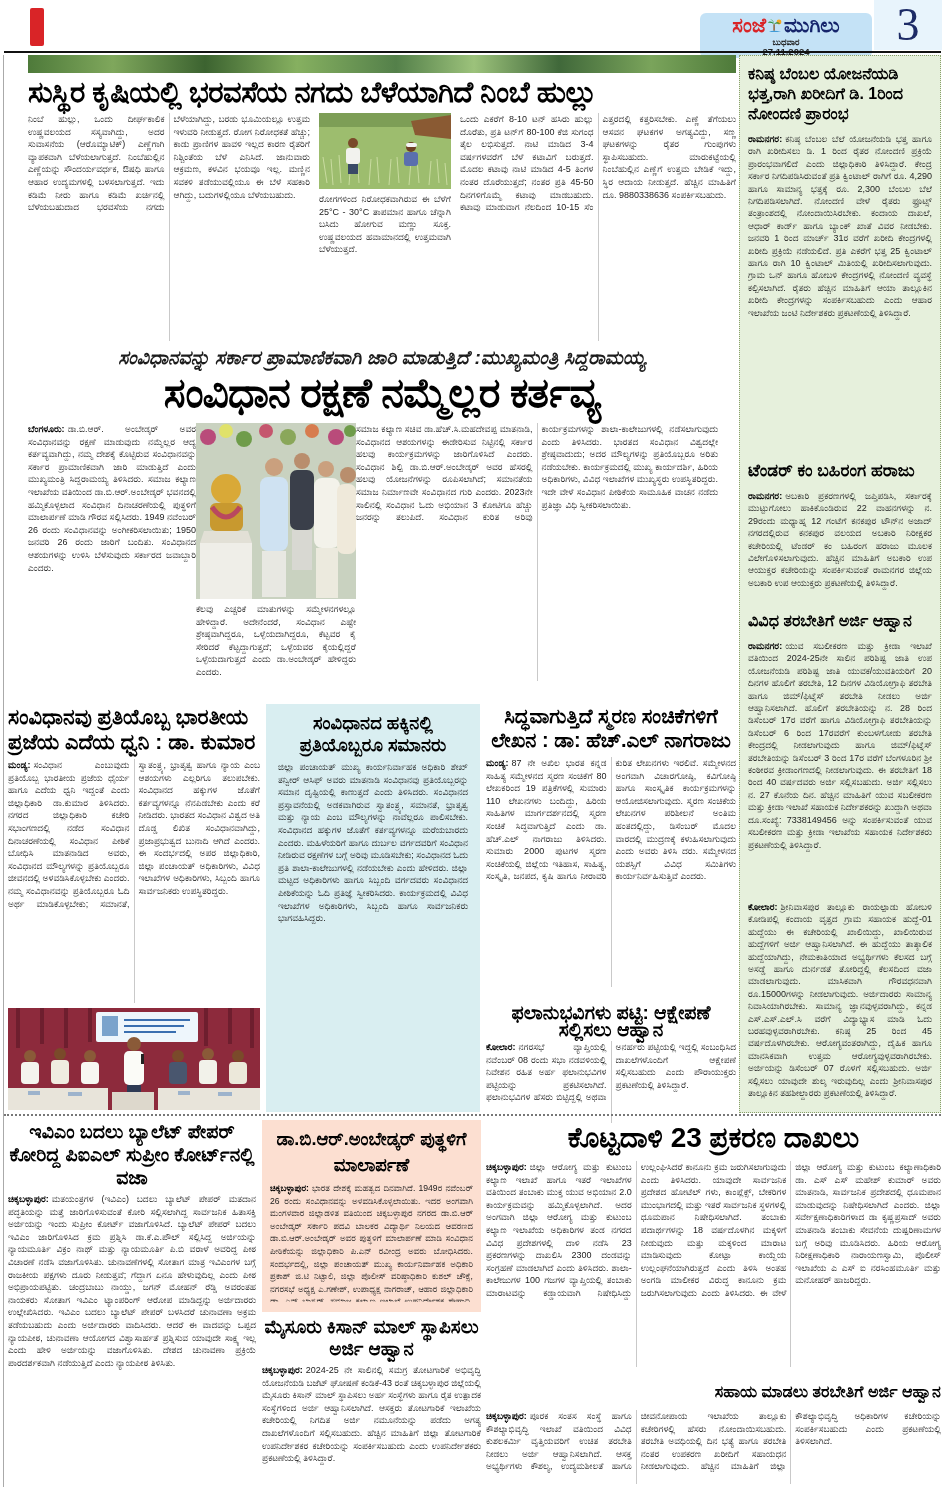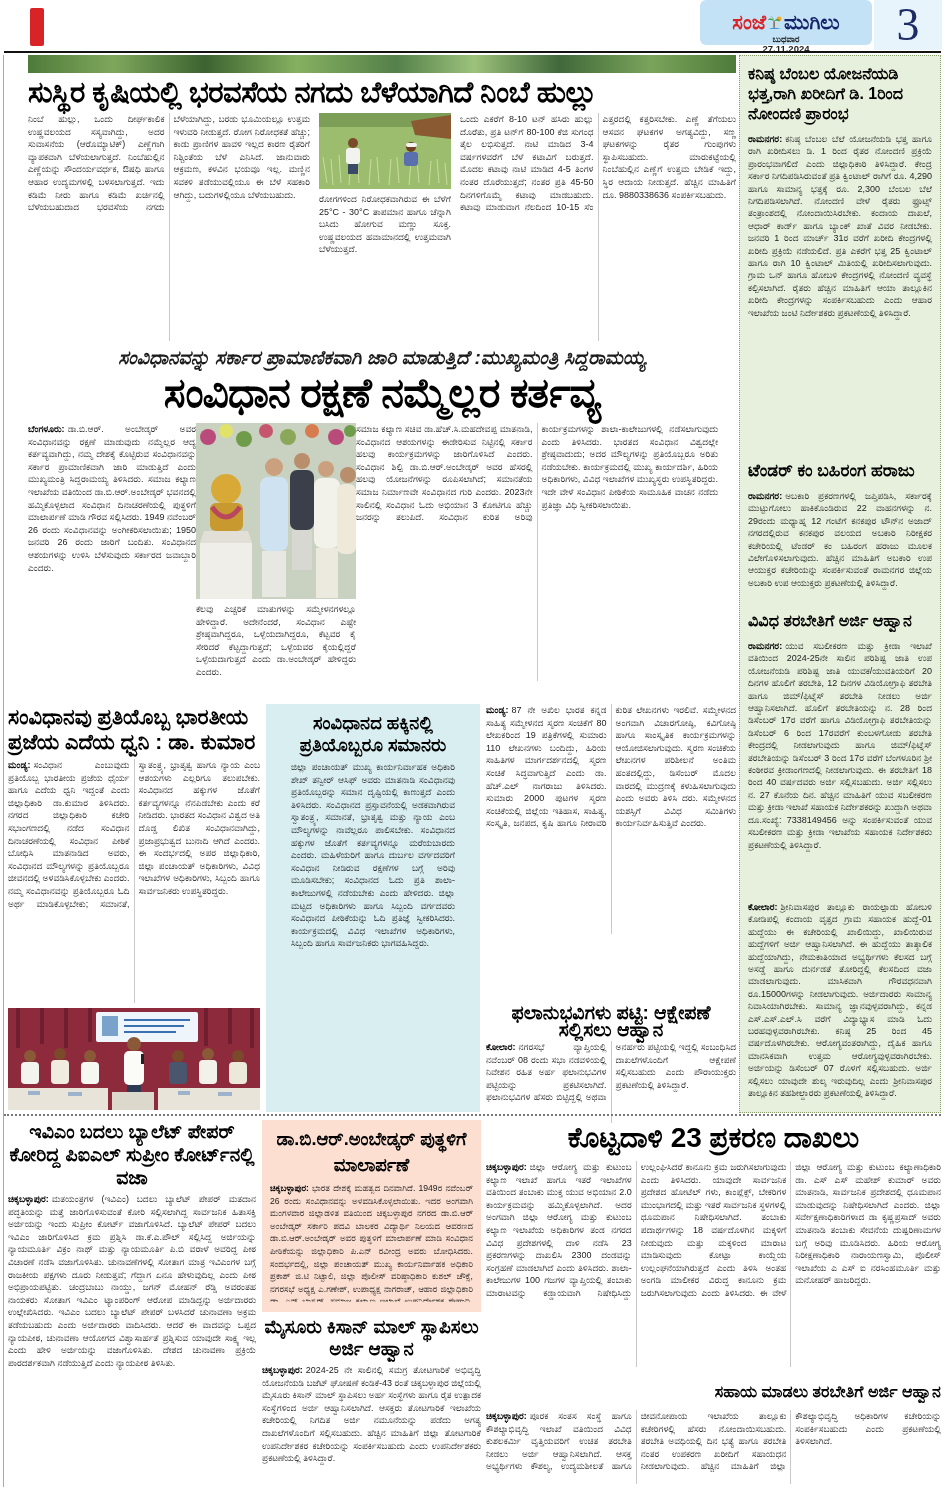--- a/index.html
+++ b/index.html
@@ -1,22 +1,22 @@
 <!DOCTYPE html>
 <html><head>
 <meta charset="utf-8">
 <style>
   html,body{margin:0;padding:0;background:#fff;}
   .page{position:relative;width:945px;height:1491px;background:#fff;overflow:hidden;
         font-family:"Liberation Sans","DejaVu Sans",sans-serif;color:#1c1c1c;}
   .abs{position:absolute;}
   
   .mast-mark{left:30px;top:8px;width:14px;height:38px;background:#d92427;border-radius:2px;}
-  .brand-panel{left:700px;top:0;width:172px;height:45px;background:#c4e2f6;border-radius:6px;
-               text-align:center;padding-top:12px;box-sizing:border-box;}
+  .brand-panel{left:700px;top:13px;width:172px;height:45px;background:#c4e2f6;border-radius:6px;
+               text-align:center;padding-top:2px;box-sizing:border-box;}
   .brand-line{font-size:20px;font-weight:800;line-height:20px;white-space:nowrap;}
   .brand-red{color:#d92427;}
   .brand-navy{color:#15246b;}
   .palm{display:inline-block;vertical-align:-2px;margin:0 1px;}
   .brand-day{font-size:8.5px;font-weight:700;color:#222;line-height:10px;}
   .brand-date{font-size:9.5px;font-weight:700;color:#222;line-height:10px;}
   .page-number{left:874px;top:0px;width:68px;height:50px;background:#e8f4fc;color:#1d2b66;
                font-family:"Liberation Serif","DejaVu Serif",serif;font-size:46px;font-weight:400;
                text-align:center;line-height:50px;}
   .mast-rule{left:4px;top:51px;width:937px;border-top:2px solid #111;height:0;}
@@ -52,21 +52,21 @@
   .ms-body{display:flex;gap:0;height:258px;overflow:hidden;}
   .ms-col1{width:168px;}
   .ms-mid{width:160px;}
   .ms-right{width:362px;}
   .photo-bust{width:160px;height:176px;margin-bottom:4px;}
   
   .d1{left:8px;top:704px;width:252px;height:408px;}
   .d1 h2{font-size:21px;font-weight:800;line-height:25px;margin-bottom:5px;}
   .d1-body{height:244px;}
   .photo-dais{width:252px;height:102px;margin-top:5px;}
-  .d2{left:266px;top:704px;width:214px;height:408px;background:#d9eef1;box-sizing:border-box;padding:8px 25px;}
+  .d2{left:266px;top:704px;width:214px;height:408px;background:#d9eef1;box-sizing:border-box;padding:8px 12px;}
   .d2 h2{font-size:18px;font-weight:800;text-align:center;line-height:22px;margin-bottom:5px;}
   .d2-body{height:330px;}
   .d3{left:486px;top:704px;width:250px;height:296px;}
   .d3 h2{font-size:20px;font-weight:800;text-align:center;line-height:24px;margin-bottom:5px;}
   .d3-body{height:230px;}
   .d4{left:486px;top:1004px;width:250px;height:108px;}
   .d4 h3{font-size:19px;font-weight:800;text-align:center;line-height:17px;margin-bottom:3px;}
   .d4-body{height:82px;}
   .bottom-divider{left:4px;top:1114px;width:937px;border-top:2px dotted #777;height:0;}
   
@@ -261,20 +261,21 @@
   </section>
 
   <section class="abs d2">
     <h2>ಸಂವಿಧಾನದ ಹಕ್ಕಿನಲ್ಲಿ ಪ್ರತಿಯೊಬ್ಬರೂ ಸಮಾನರು</h2>
     <div class="d2-body clip">
       <p class="body-txt"><span>ಜಿಲ್ಲಾ ಪಂಚಾಯತ್ ಮುಖ್ಯ ಕಾರ್ಯನಿರ್ವಾಹಕ ಅಧಿಕಾರಿ ಶೇಖ್ ತನ್ವೀರ್ ಆಸಿಫ್ ಅವರು ಮಾತನಾಡಿ ಸಂವಿಧಾನವು ಪ್ರತಿಯೊಬ್ಬರನ್ನು ಸಮಾನ ದೃಷ್ಟಿಯಲ್ಲಿ ಕಾಣುತ್ತದೆ ಎಂದು ತಿಳಿಸಿದರು. ಸಂವಿಧಾನದ ಪ್ರಸ್ತಾವನೆಯಲ್ಲಿ ಅಡಕವಾಗಿರುವ ಸ್ವಾತಂತ್ರ್ಯ, ಸಮಾನತೆ, ಭ್ರಾತೃತ್ವ ಮತ್ತು ನ್ಯಾಯ ಎಂಬ ಮೌಲ್ಯಗಳನ್ನು ನಾವೆಲ್ಲರೂ ಪಾಲಿಸಬೇಕು. ಸಂವಿಧಾನದ ಹಕ್ಕುಗಳ ಜೊತೆಗೆ ಕರ್ತವ್ಯಗಳನ್ನೂ ಮರೆಯಬಾರದು ಎಂದರು. ಮಹಿಳೆಯರಿಗೆ ಹಾಗೂ ದುರ್ಬಲ ವರ್ಗದವರಿಗೆ ಸಂವಿಧಾನ ನೀಡಿರುವ ರಕ್ಷಣೆಗಳ ಬಗ್ಗೆ ಅರಿವು ಮೂಡಿಸಬೇಕು; ಸಂವಿಧಾನದ ಓದು ಪ್ರತಿ ಶಾಲಾ-ಕಾಲೇಜುಗಳಲ್ಲಿ ನಡೆಯಬೇಕು ಎಂದು ಹೇಳಿದರು. ಜಿಲ್ಲಾ ಮಟ್ಟದ ಅಧಿಕಾರಿಗಳು ಹಾಗೂ ಸಿಬ್ಬಂದಿ ವರ್ಗದವರು ಸಂವಿಧಾನದ ಪೀಠಿಕೆಯನ್ನು ಓದಿ ಪ್ರತಿಜ್ಞೆ ಸ್ವೀಕರಿಸಿದರು. ಕಾರ್ಯಕ್ರಮದಲ್ಲಿ ವಿವಿಧ ಇಲಾಖೆಗಳ ಅಧಿಕಾರಿಗಳು, ಸಿಬ್ಬಂದಿ ಹಾಗೂ ಸಾರ್ವಜನಿಕರು ಭಾಗವಹಿಸಿದ್ದರು.</span></p>
     </div>
   </section>
 
   <section class="abs d3">
+    <h2>ಸಿದ್ಧವಾಗುತ್ತಿದೆ ಸ್ಮರಣ ಸಂಚಿಕೆಗಳಿಗೆ ಲೇಖನ : ಡಾ: ಹೆಚ್.ಎಲ್ ನಾಗರಾಜು</h2>
     <div class="d3-body cols2 clip">
       <p class="body-txt"><b class="dateline">ಮಂಡ್ಯ:</b><span>87 ನೇ ಅಖಿಲ ಭಾರತ ಕನ್ನಡ ಸಾಹಿತ್ಯ ಸಮ್ಮೇಳನದ ಸ್ಮರಣ ಸಂಚಿಕೆಗೆ 80 ಲೇಖಕರಿಂದ 19 ಪತ್ರಿಕೆಗಳಲ್ಲಿ ಸುಮಾರು 110 ಲೇಖನಗಳು ಬಂದಿದ್ದು, ಹಿರಿಯ ಸಾಹಿತಿಗಳ ಮಾರ್ಗದರ್ಶನದಲ್ಲಿ ಸ್ಮರಣ ಸಂಚಿಕೆ ಸಿದ್ಧವಾಗುತ್ತಿದೆ ಎಂದು ಡಾ. ಹೆಚ್.ಎಲ್ ನಾಗರಾಜು ತಿಳಿಸಿದರು. ಸುಮಾರು 2000 ಪುಟಗಳ ಸ್ಮರಣ ಸಂಚಿಕೆಯಲ್ಲಿ ಜಿಲ್ಲೆಯ ಇತಿಹಾಸ, ಸಾಹಿತ್ಯ, ಸಂಸ್ಕೃತಿ, ಜನಪದ, ಕೃಷಿ ಹಾಗೂ ನೀರಾವರಿ ಕುರಿತ ಲೇಖನಗಳು ಇರಲಿವೆ. ಸಮ್ಮೇಳನದ ಅಂಗವಾಗಿ ವಿಚಾರಗೋಷ್ಠಿ, ಕವಿಗೋಷ್ಠಿ ಹಾಗೂ ಸಾಂಸ್ಕೃತಿಕ ಕಾರ್ಯಕ್ರಮಗಳನ್ನು ಆಯೋಜಿಸಲಾಗುವುದು. ಸ್ಮರಣ ಸಂಚಿಕೆಯ ಲೇಖನಗಳ ಪರಿಶೀಲನೆ ಅಂತಿಮ ಹಂತದಲ್ಲಿದ್ದು, ಡಿಸೆಂಬರ್ ಮೊದಲ ವಾರದಲ್ಲಿ ಮುದ್ರಣಕ್ಕೆ ಕಳುಹಿಸಲಾಗುವುದು ಎಂದು ಅವರು ತಿಳಿಸಿ ದರು. ಸಮ್ಮೇಳನದ ಯಶಸ್ಸಿಗೆ ವಿವಿಧ ಸಮಿತಿಗಳು ಕಾರ್ಯನಿರ್ವಹಿಸುತ್ತಿವೆ ಎಂದರು.</span></p>
     </div>
   </section>
 
   <section class="abs d4">
     <h3>ಫಲಾನುಭವಿಗಳು ಪಟ್ಟಿ: ಆಕ್ಷೇಪಣೆ ಸಲ್ಲಿಸಲು ಆಹ್ವಾನ</h3>
     <div class="d4-body cols2 clip">
       <p class="body-txt"><b class="dateline">ಕೋಲಾರ:</b><span>ನಗರಸಭೆ ವ್ಯಾಪ್ತಿಯಲ್ಲಿ ನವೆಂಬರ್ 08 ರಂದು ಸಭಾ ನಡವಳಿಯಲ್ಲಿ ನಿವೇಶನ ರಹಿತ ಅರ್ಹ ಫಲಾನುಭವಿಗಳ ಪಟ್ಟಿಯನ್ನು ಪ್ರಕಟಿಸಲಾಗಿದೆ. ಫಲಾನುಭವಿಗಳ ಹೆಸರು ಬಿಟ್ಟಿದ್ದಲ್ಲಿ ಅಥವಾ ಅನರ್ಹರು ಪಟ್ಟಿಯಲ್ಲಿ ಇದ್ದಲ್ಲಿ ಸಂಬಂಧಿಸಿದ ದಾಖಲೆಗಳೊಂದಿಗೆ ಆಕ್ಷೇಪಣೆ ಸಲ್ಲಿಸಬಹುದು ಎಂದು ಪೌರಾಯುಕ್ತರು ಪ್ರಕಟಣೆಯಲ್ಲಿ ತಿಳಿಸಿದ್ದಾರೆ.</span></p>
     </div>

